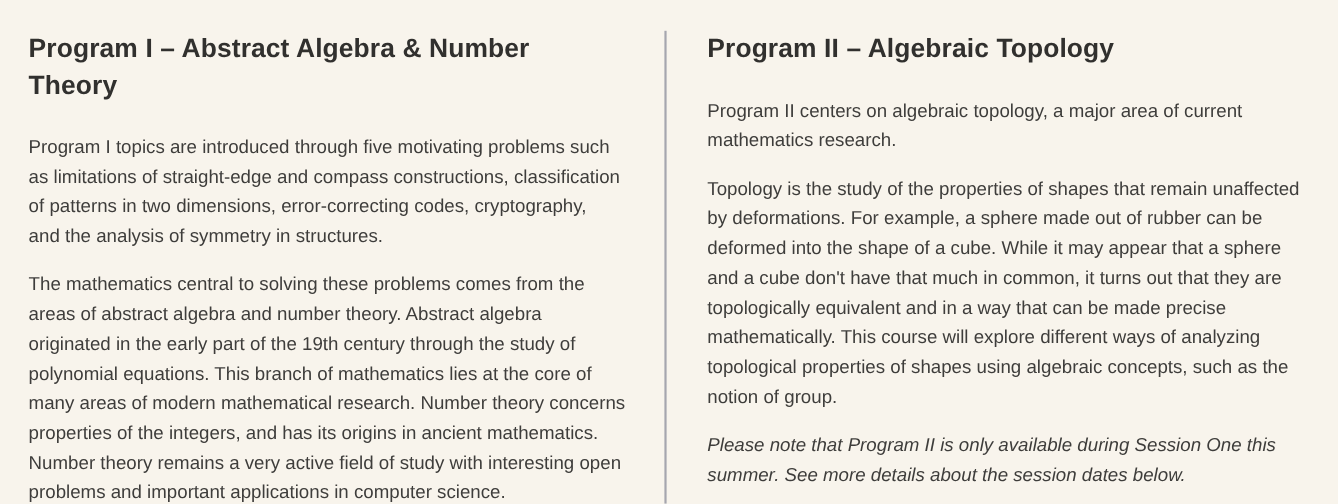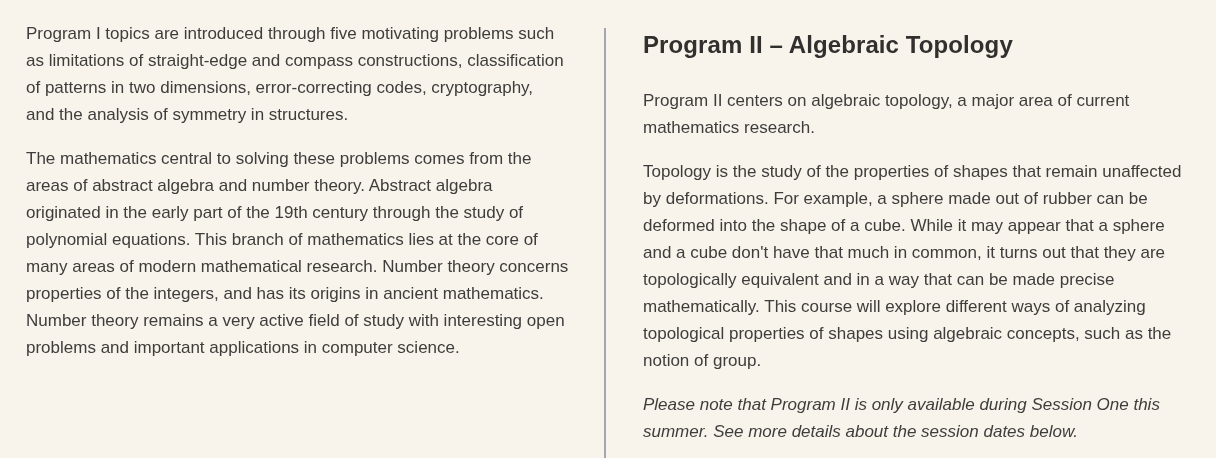--- a/index.html
+++ b/index.html
@@ -55,20 +55,22 @@
     width: 1.5px;
     background: var(--divider-color, #a6a6ae);
   }
 </style>
 </head>
 <body style="background: rgb(248, 244, 236);">
 
 <main>
 
   <section class="col col-left">
+    <h2 class="program-title">Program I – Abstract Algebra &amp; Number
+Theory</h2>
     <p class="body-text">Program I topics are introduced through five motivating problems such
 as limitations of straight-edge and compass constructions, classification
 of patterns in two dimensions, error-correcting codes, cryptography,
 and the analysis of symmetry in structures.</p>
     <p class="body-text">The mathematics central to solving these problems comes from the
 areas of abstract algebra and number theory. Abstract algebra
 originated in the early part of the 19th century through the study of
 polynomial equations. This branch of mathematics lies at the core of
 many areas of modern mathematical research. Number theory concerns
 properties of the integers, and has its origins in ancient mathematics.

